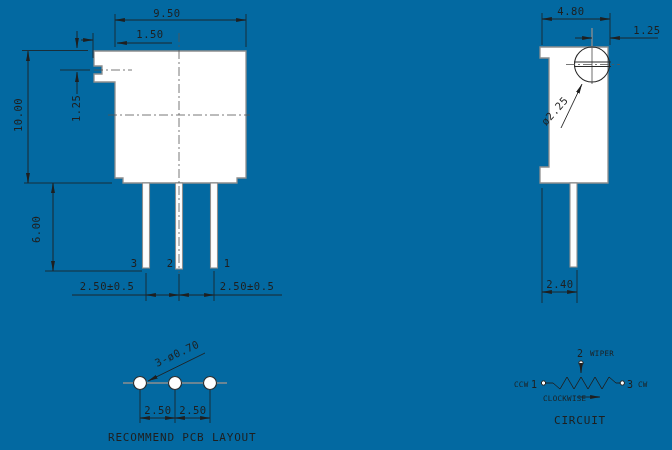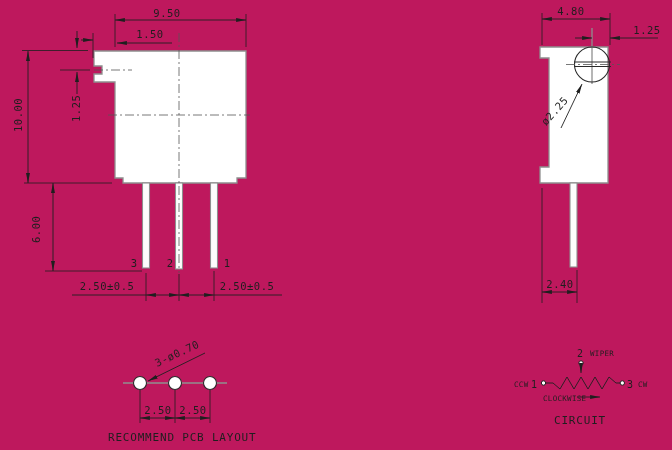--- a/index.html
+++ b/index.html
@@ -1,16 +1,16 @@
 <!DOCTYPE html>
 <html><head>
 <meta charset="utf-8">
 <style>
   html,body{margin:0;padding:0;background:#ffffff;}
-  .page{position:relative;width:672px;height:450px;background:#be185d;overflow:hidden;
+  .page{position:relative;width:672px;height:450px;background:#0369a1;overflow:hidden;
         font-family:"DejaVu Sans Mono", monospace;}
   svg{position:absolute;left:0;top:0;}
   text{fill:#1f1f1f;font-family:"DejaVu Sans Mono", monospace;}
   .dim-text{font-size:10.5px;letter-spacing:0.5px;}
   .pin-text{font-size:10.5px;}
   .small-text{font-size:7.5px;letter-spacing:0.3px;}
   .num-text{font-size:10px;}
   .caption-text{font-size:11px;letter-spacing:0.8px;}
   .body-line{stroke:#8f8f8f;stroke-width:1.3;fill:none;}
   .body-fill{stroke:#8f8f8f;stroke-width:1.3;fill:#ffffff;}

